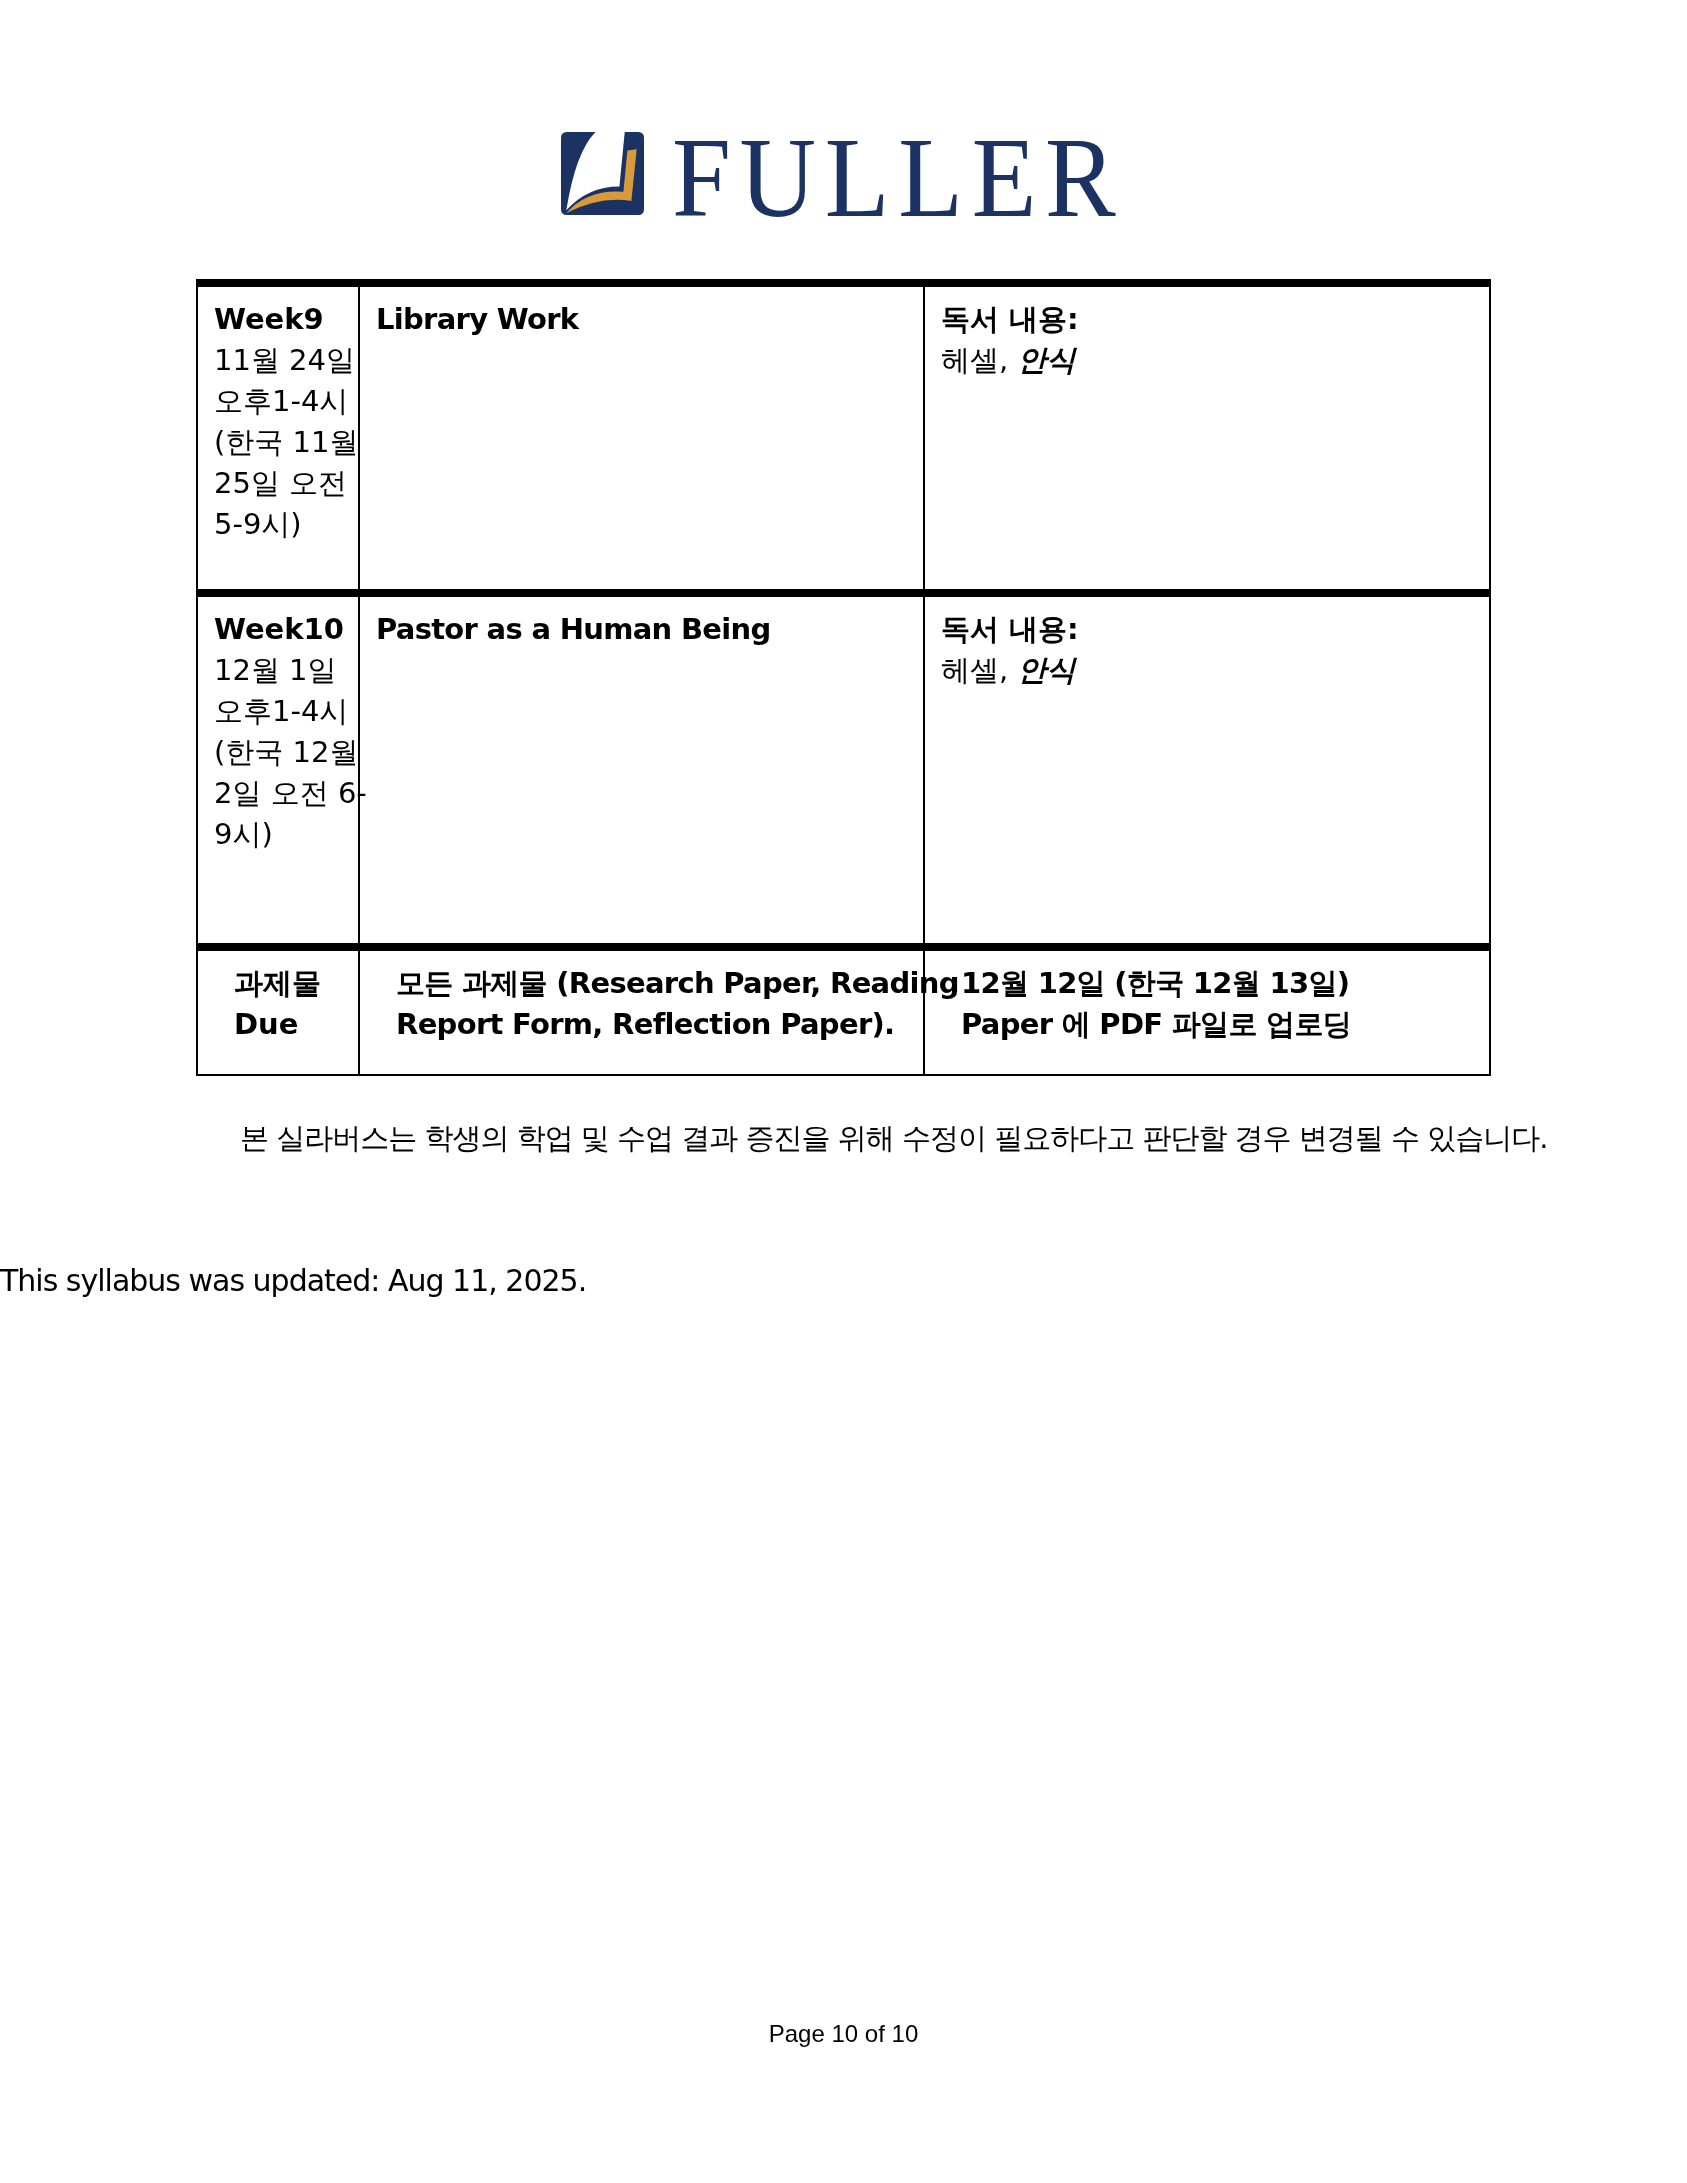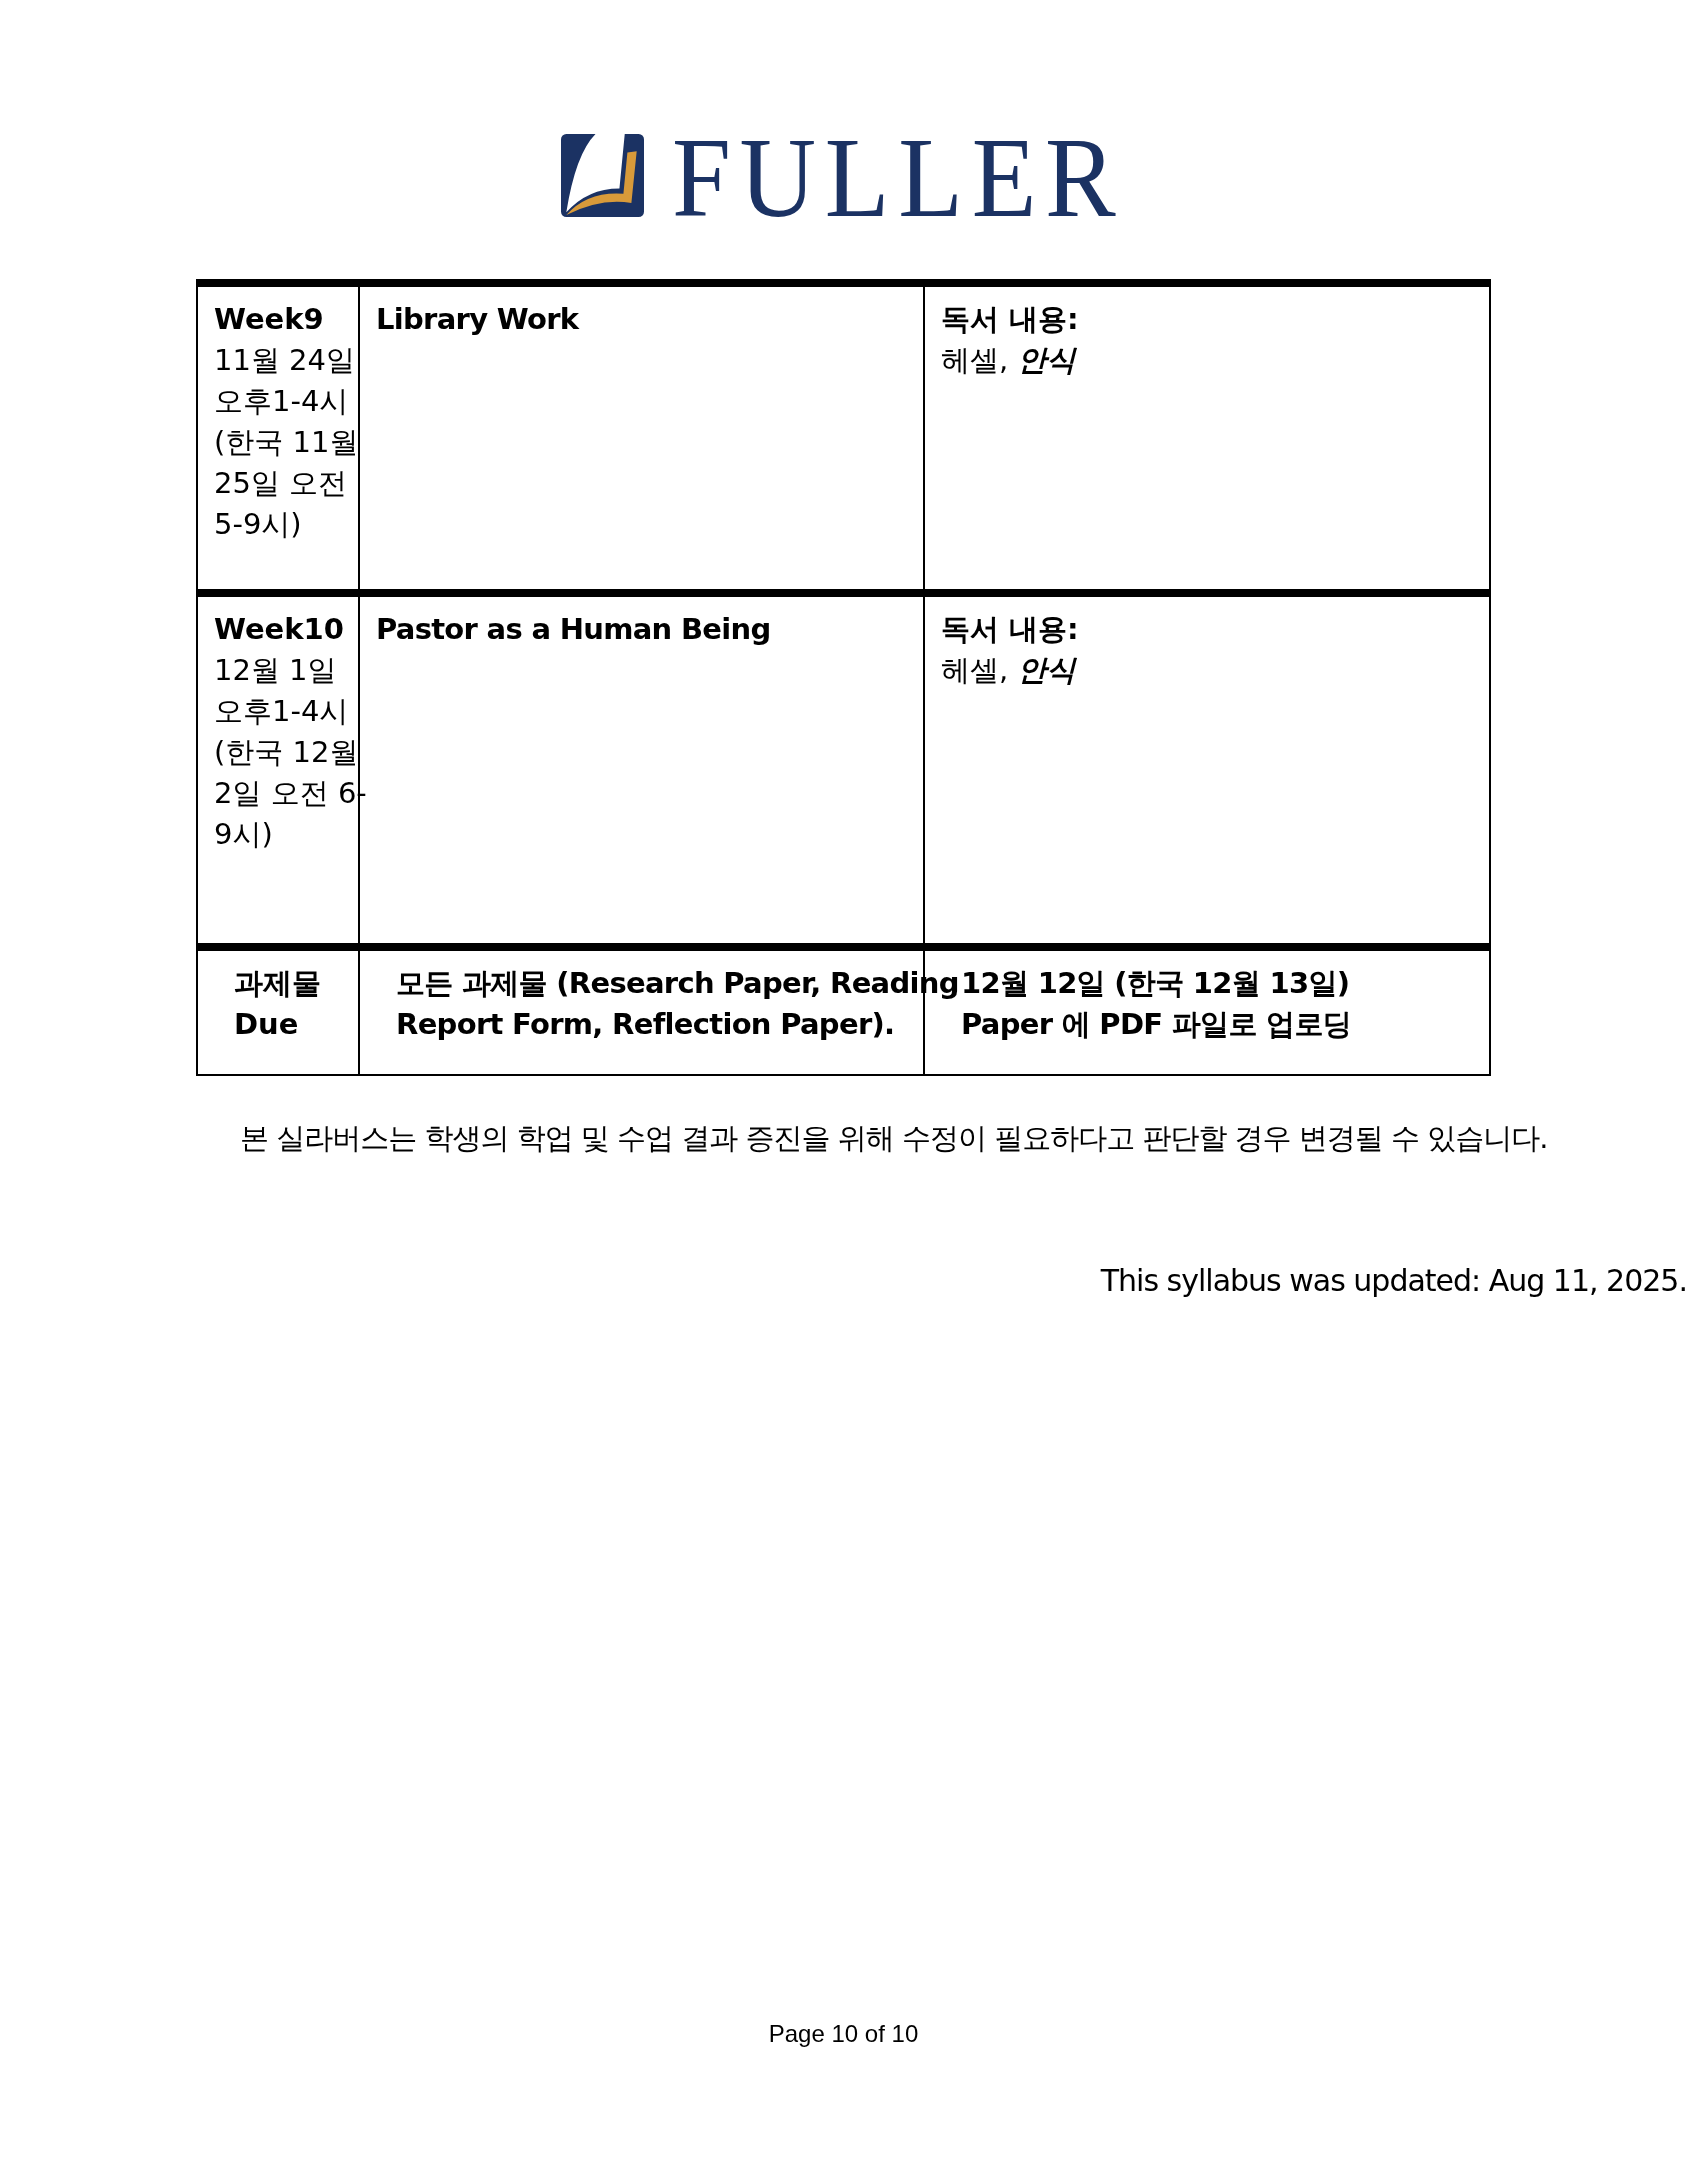--- a/index.html
+++ b/index.html
@@ -3,21 +3,21 @@
 <meta charset="utf-8">
 <style>
   html, body { margin: 0; padding: 0; background: #ffffff; }
   body {
     width: 1687px; height: 2183px; position: relative; overflow: hidden;
     font-family: "DejaVu Sans", "Liberation Sans", sans-serif;
     color: #000000;
   }
   .logo {
     position: absolute; left: 561px; top: 132px; height: 86px;
-    display: flex; align-items: center;
+    display: flex; align-items: flex-start;
   }
   .logo-mark { width: 83px; height: 83px; display: block; }
   .logo-word {
     margin-left: 28px;
     font-family: "Liberation Serif", "DejaVu Serif", serif;
     font-size: 114px; line-height: 86px; letter-spacing: 9.3px;
     color: #1b3263; font-weight: normal;
     transform: scaleX(0.93); transform-origin: left center;
     position: relative; top: 2.6px;
   }
@@ -44,21 +44,21 @@
   .i { font-style: italic; font-weight: bold; }
   .cond { letter-spacing: -0.7px; font-weight: bold; }
 
   .notice {
     position: absolute; left: 196px; top: 1118px; width: 1323px;
     font-size: 29px; line-height: 41px; white-space: nowrap;
     letter-spacing: -1px;
     margin-left: 44px;
   }
   .updated {
-    position: absolute; left: 0; top: 1260px; width: 1687px; text-align: right;
+    position: absolute; left: 0; top: 1260px; width: 1687px; text-align: left;
     font-size: 30px; line-height: 41px; letter-spacing: -1px;
   }
   .footer {
     position: absolute; left: 0; top: 2018px; width: 1687px; text-align: center;
     font-family: Liberation Sans, sans-serif;
     font-size: 24px; line-height: 32px;
   }
 </style>
 </head>
 <body>

